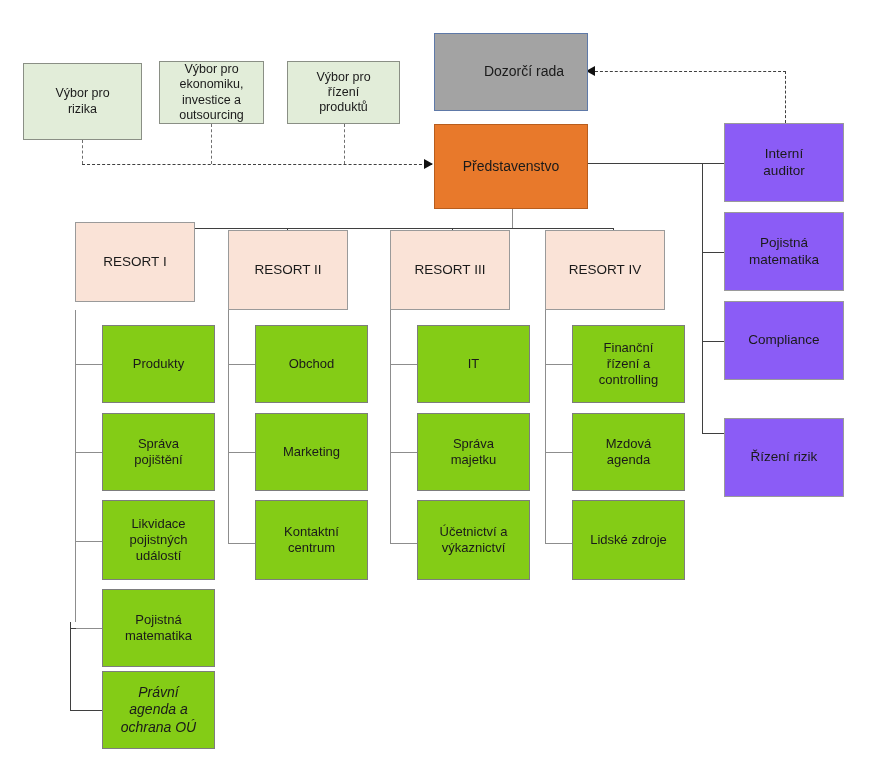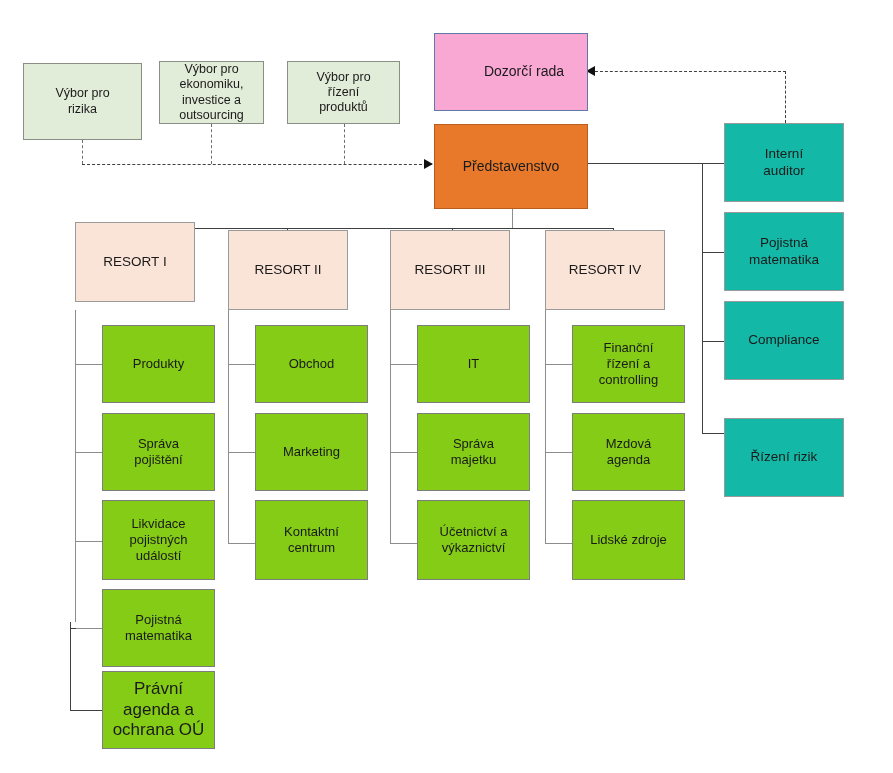--- a/index.html
+++ b/index.html
@@ -32,47 +32,48 @@
     display: block;
     padding: 0 4px;
     white-space: pre-line;
   }
   .green {
     background: #E2EDD9;
     border: 1px solid #8a8f85;
     font-size: 12.5px;
   }
   .blue {
-    background: #f9a8d4;
+    background: #a3a3a3;
     border: 1px solid #5e79a8;
     font-size: 14px;
     padding-left: 26px;
   }
   .orange {
     background: #E8792B;
     border: 1px solid #b85d1d;
     font-size: 14px;
   }
   .peach {
     background: #FAE3D7;
     border: 1px solid #9a9a9a;
     font-size: 13.5px;
   }
   .gray {
     background: #84cc16;
     border: 1px solid #7d7d7d;
     font-size: 13px;
   }
   .yellow {
-    background: #14b8a6;
+    background: #8b5cf6;
     border: 1px solid #9a9a9a;
     font-size: 13.5px;
   }
   .gray.small {
-    font-size: 17px;
+    font-size: 14px;
+    font-style: italic;
   }
 
   
   .conn {
     position: absolute;
     z-index: 1;
   }
   .h-solid {
     height: 0;
     border-top: 1px solid #3f3f3f;

